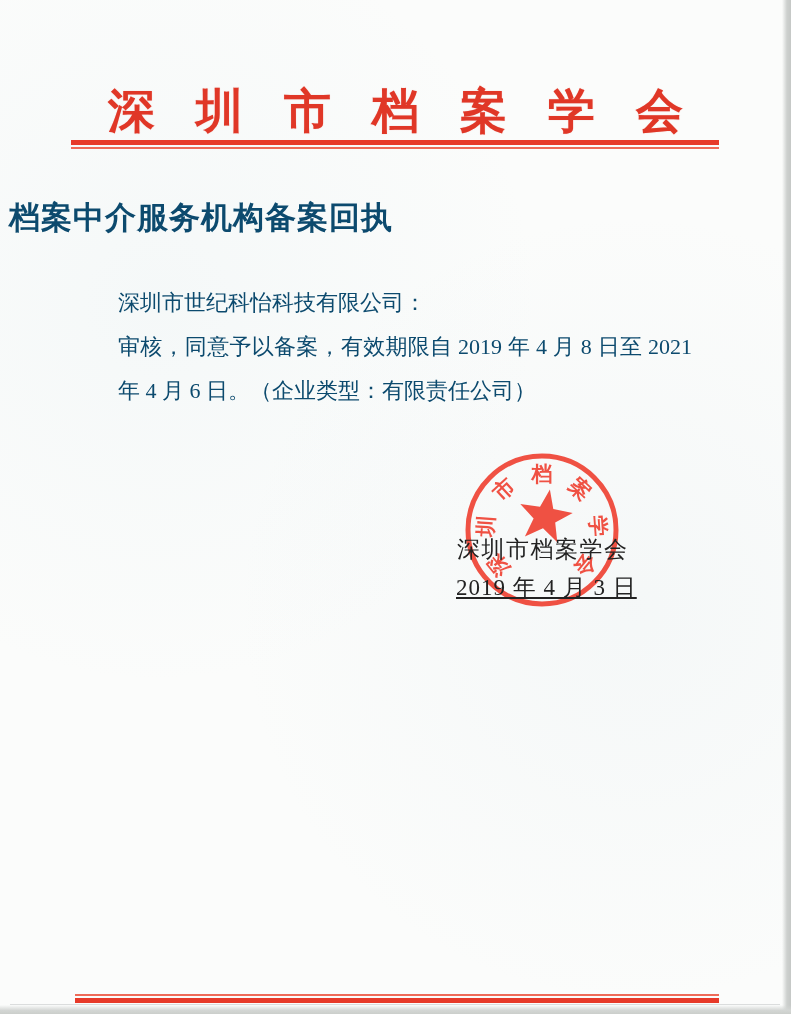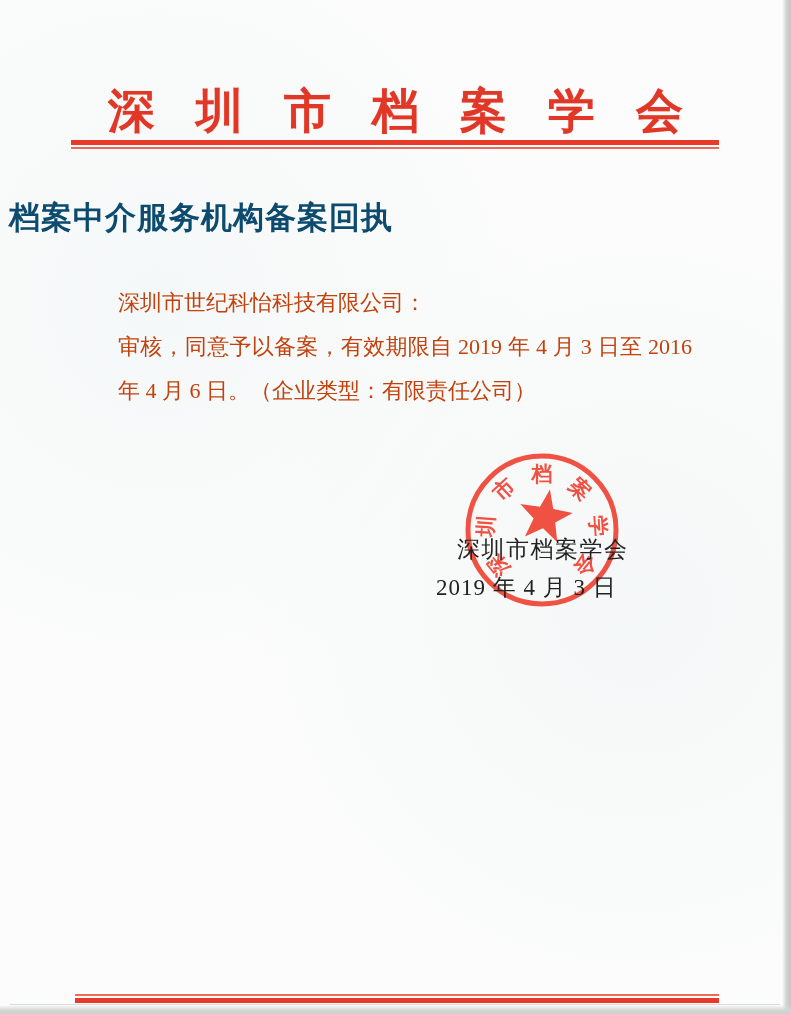--- a/index.html
+++ b/index.html
@@ -50,21 +50,21 @@
     text-align: left;
     font-size: 31px; font-weight: 600;
     letter-spacing: 1px; text-indent: 1px;
     color: #0c4a6e;
     white-space: nowrap;
   }
 
   
   .body-block {
     position: absolute; top: 281px; left: 118px; width: 574px;
-    font-size: 22px; line-height: 44px; color: #c2410c;
+    font-size: 22px; line-height: 44px; color: #0c4a6e;
   }
   .body-line { white-space: nowrap; }
   .body-line.justify {
     white-space: normal;
     text-align: justify;
     text-align-last: justify;
   }
   .body-line.indent { text-indent: 44px; }
 
   
@@ -79,40 +79,40 @@
     fill: #ef3a2b;
   }
 
   
   .sign-block { position: absolute; color: #222; }
   .signature {
     left: 457px; top: 534px;
     font-size: 23px; letter-spacing: 1.5px; white-space: nowrap;
   }
   .sign-date {
-    left: 436px; top: 572px;
-    font-size: 23px; letter-spacing: 1px; white-space: nowrap;
+    left: 456px; top: 572px;
+    font-size: 23px; letter-spacing: 1px; white-space: nowrap; text-decoration: underline;
   }
 </style>
 </head>
 <body>
 
 <div class="edge-right"></div>
 <div class="edge-bottom-faint"></div>
 <div class="edge-bottom"></div>
 
 <div class="letterhead">深圳市档案学会</div>
 <div class="rule rule-top-thick"></div>
 <div class="rule rule-top-thin"></div>
 
 <div class="doc-title">档案中介服务机构备案回执</div>
 
 <div class="body-block">
   <div class="body-line">深圳市世纪科怡科技有限公司：</div>
-  <div class="body-line justify">审核，同意予以备案，有效期限自 2019 年 4 月 3 日至 2016</div>
+  <div class="body-line justify">审核，同意予以备案，有效期限自 2019 年 4 月 8 日至 2021</div>
   <div class="body-line">年 4 月 6 日。（企业类型：有限责任公司）</div>
 </div>
 
 <div class="stamp">
   <svg viewBox="0 0 158 158" xmlns="http://www.w3.org/2000/svg">
     <circle cx="79" cy="79" r="74" fill="none" stroke="#ef3a2b" stroke-width="5"></circle>
     <polygon fill="#ef3a2b" points="86.9,38.4 90.3,58.0 109.7,62.1 92.2,71.4 94.3,91.2 80.0,77.3 61.9,85.5 70.6,67.6 57.3,52.9 77.0,55.7"></polygon>
     <g>
       <text x="35.5" y="114.2" text-anchor="middle" dominant-baseline="central" transform="rotate(-129 35.5 114.2)">深</text>
       <text x="23.1" y="75.1" text-anchor="middle" dominant-baseline="central" transform="rotate(-86 23.1 75.1)">圳</text>

